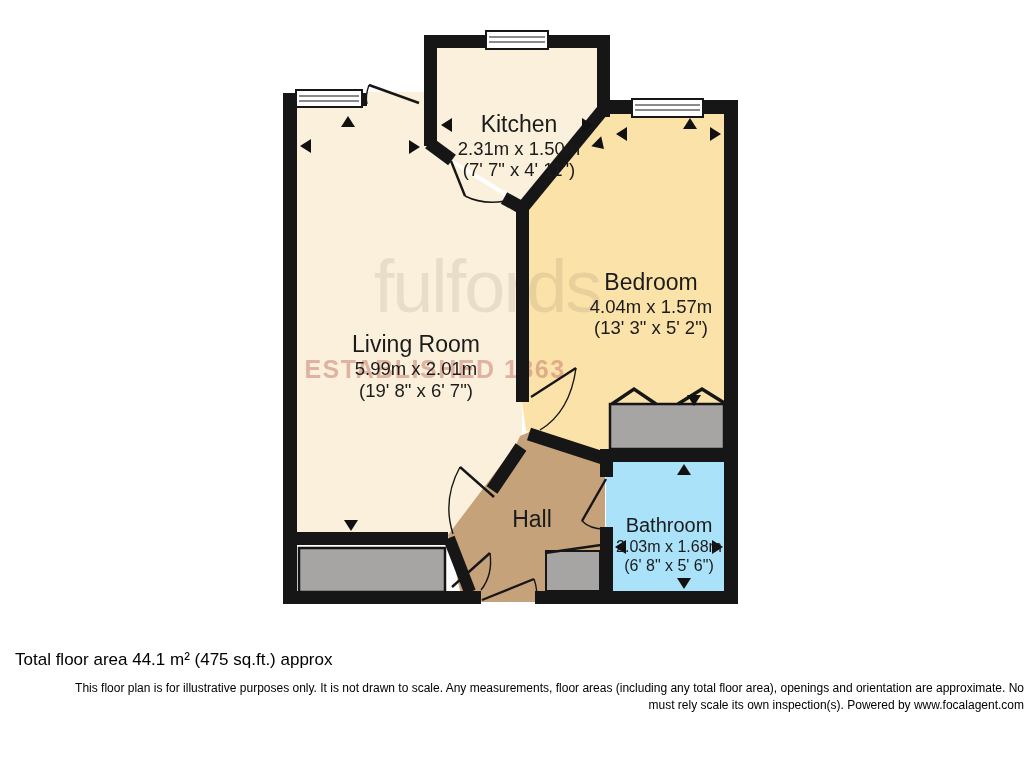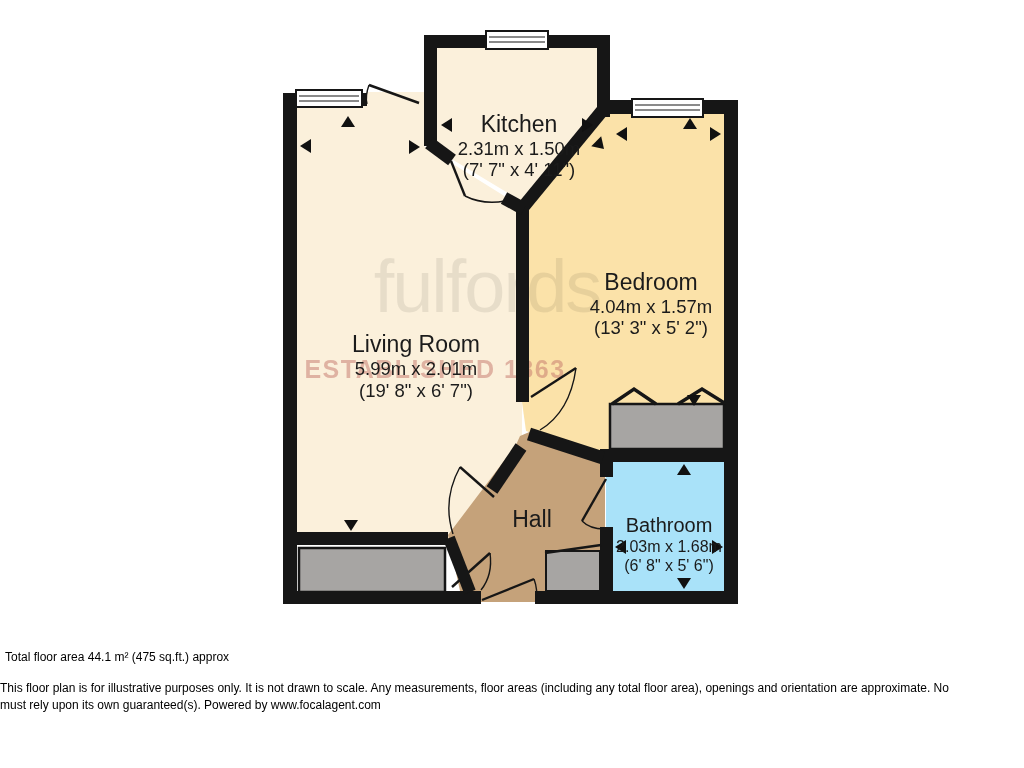--- a/index.html
+++ b/index.html
@@ -6,22 +6,22 @@
   .canvas{position:relative;width:1024px;height:768px;background:#ffffff;overflow:hidden;
           font-family:"Liberation Sans", sans-serif;}
   svg text{font-family:"Liberation Sans", sans-serif;fill:#1b1b1b;}
   .room-name{font-size:23px;}
   .room-dim{font-size:18.5px;}
   .bath-name{font-size:20px;}
   .bath-dim{font-size:16px;}
   .hall-name{font-size:23px;}
   .watermark{font-size:74px;fill:#000000;opacity:0.075;letter-spacing:-2px;}
   .watermark-tag{font-size:25px;font-weight:bold;fill:#c4766b;opacity:0.5;letter-spacing:1.5px;}
-  .footer-total{position:absolute;left:5px;top:650px;font-size:12px;color:#000;}
-  .footer-disclaimer{position:absolute;left:0;top:680px;width:1024px;text-align:left;
+  .footer-total{position:absolute;left:15px;top:650px;font-size:17px;color:#000;}
+  .footer-disclaimer{position:absolute;left:0;top:680px;width:1024px;text-align:right;
                      font-size:12px;line-height:17px;color:#000;}
 </style>
 </head>
 <body>
 
 <div class="canvas">
 
   <svg width="1024" height="768" viewBox="0 0 1024 768">
 
     <polygon fill="#FBF0DB" points="290,100 367,100 367,92 424,92 424,146 522,207 522,449 453,542 296,542"></polygon>
@@ -154,16 +154,16 @@
       <text class="bath-dim" x="669" y="552" text-anchor="middle">2.03m x 1.68m</text>
       <text class="bath-dim" x="669" y="571" text-anchor="middle">(6' 8" x 5' 6")</text>
     </g>
   </svg>
 
   
   <div class="footer-total">Total floor area 44.1 m² (475 sq.ft.) approx</div>
 
   <div class="footer-disclaimer">
     <div>This floor plan is for illustrative purposes only. It is not drawn to scale. Any measurements, floor areas (including any total floor area), openings and orientation are approximate. No</div>
-    <div>must rely upon its own guaranteed(s). Powered by www.focalagent.com</div>
+    <div>must rely scale its own inspection(s). Powered by www.focalagent.com</div>
   </div>
 
 </div>
 
 </body></html>

